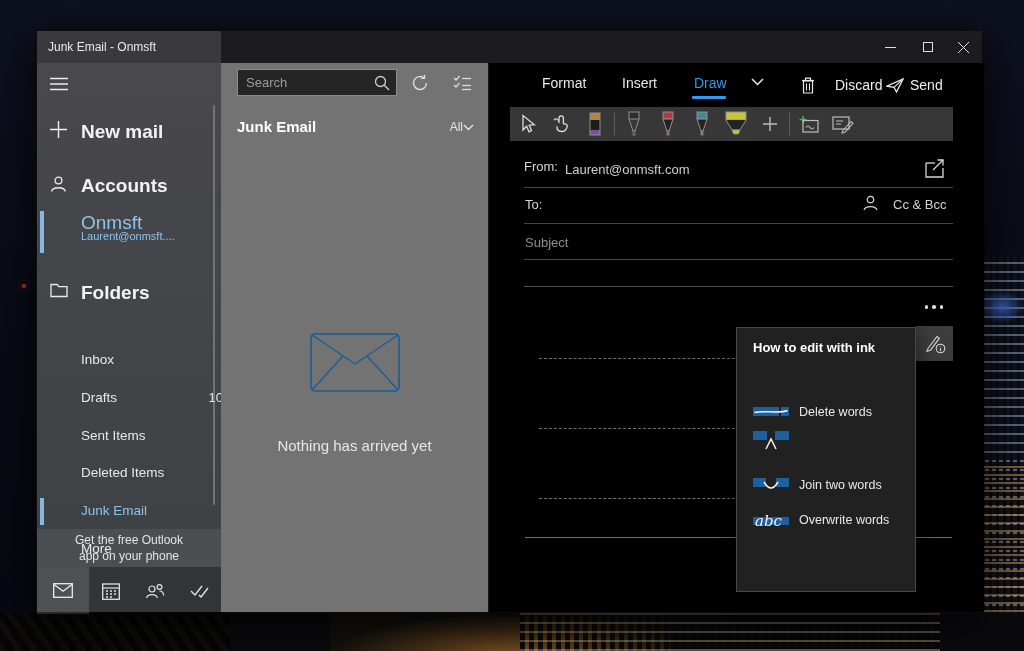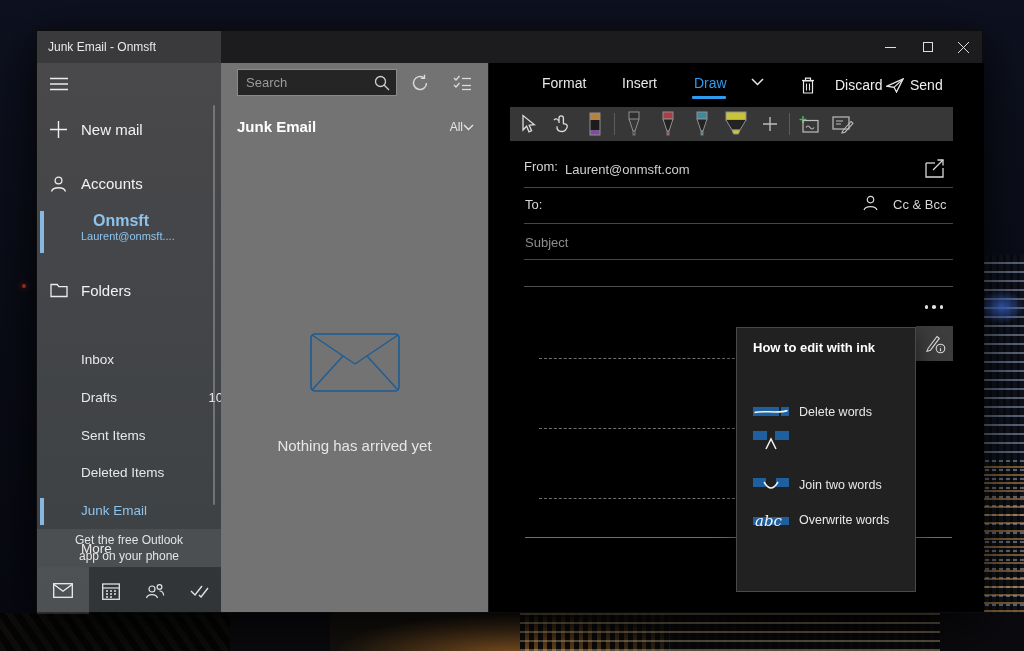--- a/index.html
+++ b/index.html
@@ -45,29 +45,29 @@
   
   #tb-left{left:0;top:0;width:184px;height:32px;background:#3a3a3d;}
   #tb-right{left:184px;top:0;right:0;height:32px;background:#1c1c1e;}
   #win-title{left:11px;top:9px;font-size:12px;color:#e9e9e9;white-space:nowrap;}
   .winbtn{width:34px;height:26px;top:3px;display:flex;align-items:center;justify-content:center;}
 
   
   #sidebar{left:0;top:32px;width:184px;bottom:0;
     background:linear-gradient(180deg,#49484b 0%,#434548 45%,#3d4144 100%);}
   #hamburger{left:13px;top:14px;}
-  .sb-row-label{font-size:15px;font-weight:400;color:#f2f2f2;}
+  .sb-row-label{font-size:19px;font-weight:700;color:#f2f2f2;}
   #newmail{left:0;top:53px;width:184px;height:30px;}
   #accounts-h{left:0;top:107px;width:184px;height:30px;}
   #folders-h{left:0;top:214px;width:184px;height:30px;}
   .hdr-icon{left:13px;top:5px;}
   .hdr-label{left:44px;top:5px;}
   #account-item{left:0;top:145px;width:184px;height:48px;}
   #account-bar{left:3px;top:3px;width:4px;height:42px;background:var(--accent_bar);}
-  #account-name{left:44px;top:4px;font-size:16px;font-weight:700;color:var(--selection_blue);margin-left:12px;}
+  #account-name{left:44px;top:4px;font-size:19px;font-weight:400;color:var(--selection_blue);}
   #account-email{left:44px;top:22px;font-size:11px;color:var(--selection_blue);}
   .folder-item{left:0;width:200px;height:30px;}
   .folder-label{left:44px;top:6px;font-size:13.5px;color:#e8e8e8;}
   .folder-count{right:14px;top:6px;font-size:13px;color:#e8e8e8;}
   #folder-junk .folder-label{color:var(--selection_blue);}
   #junk-bar{left:3px;top:1px;width:4px;height:27px;background:var(--accent_bar);}
   #sb-scroll{left:176px;top:42px;width:2px;height:400px;background:#9a9a9a;opacity:.55;border-radius:1px;}
   #banner{left:0;top:466px;width:184px;height:38px;background:rgba(255,255,255,.07);
     display:flex;flex-direction:column;align-items:center;justify-content:center;}
   .banner-line{font-size:12px;color:#e3e3e3;line-height:16px;}

